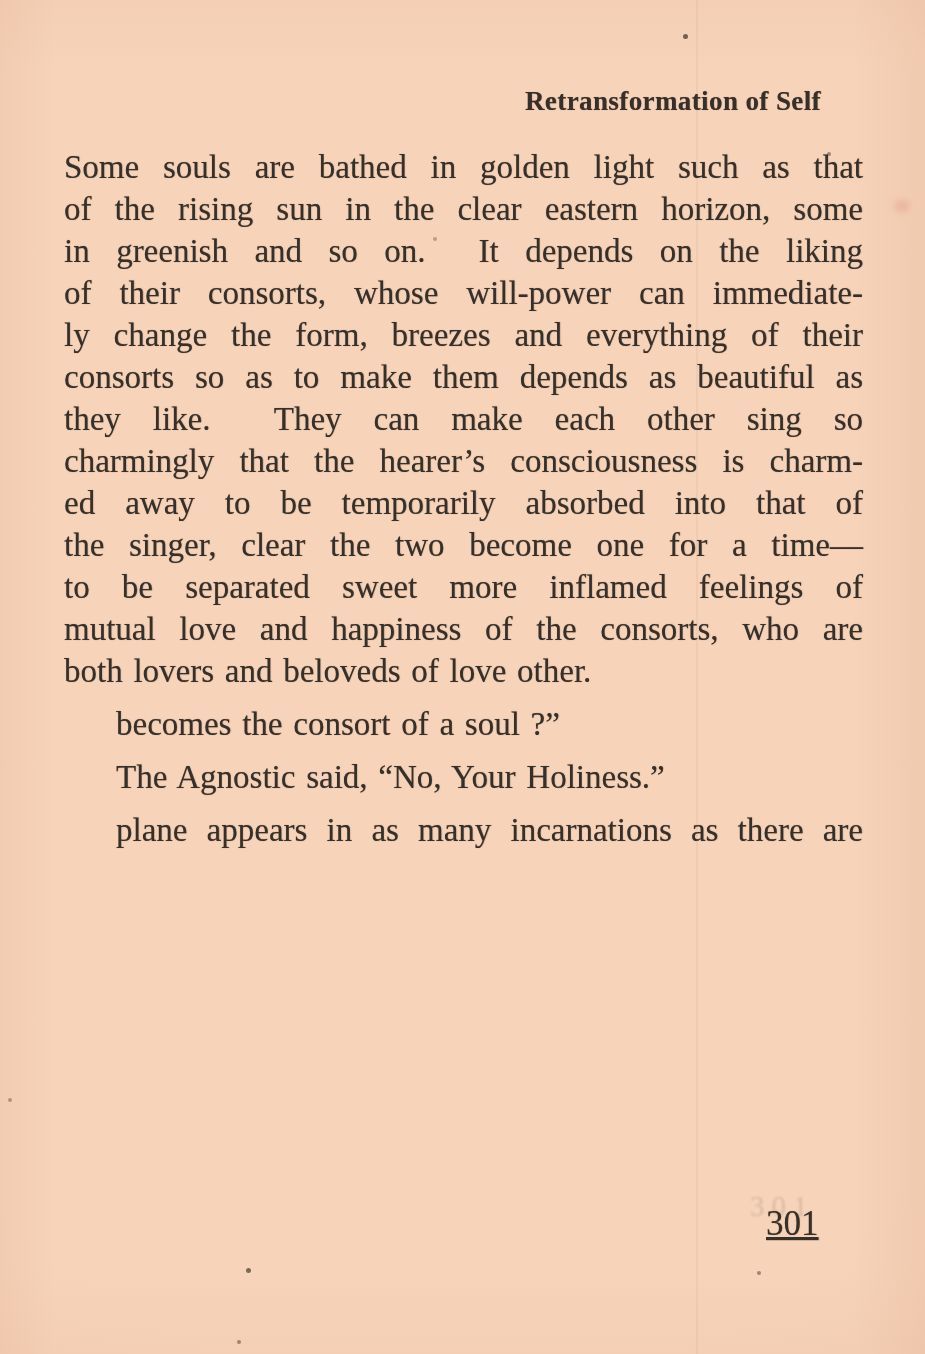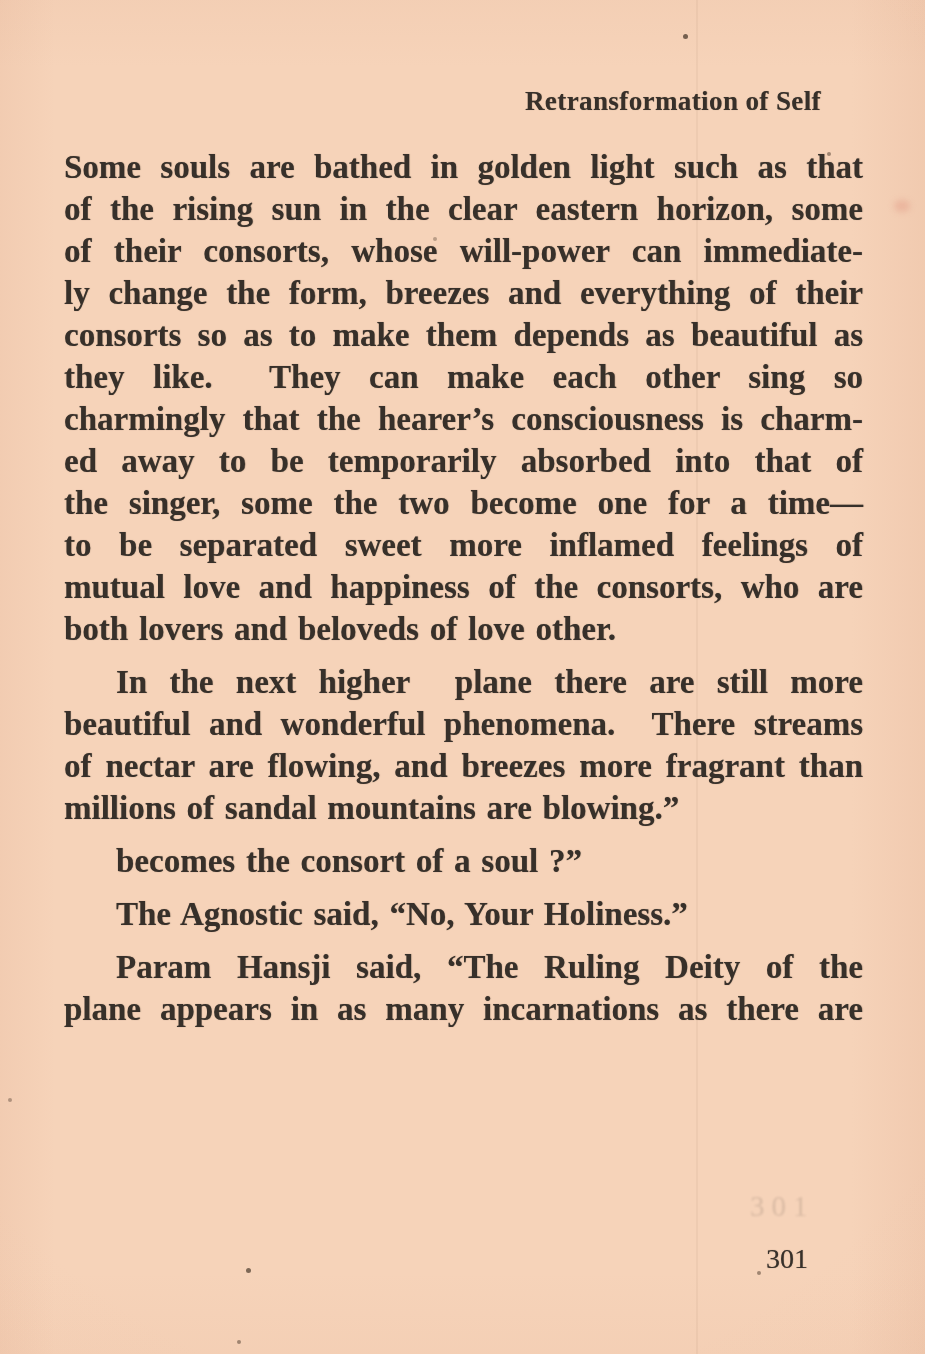--- a/index.html
+++ b/index.html
@@ -49,35 +49,36 @@
   .page-body {
     position: absolute;
     left: 64px;
     right: 62px;
     top: 146px;
     font-size: 33px;
     line-height: 42px;
     color: var(--ink, #37302a);
     text-shadow: 0.3px 0.4px 0.9px rgba(55,44,32,0.5);
   }
-  .para { margin-bottom: 11px; font-weight: bold; }
+  .para { margin-bottom: 11px; }
   .line {
     text-align: justify;
     text-align-last: left;
     word-spacing: 2.5px;
   }
   .line.j { text-align-last: justify; }
   .para.indent .line:first-child { text-indent: 52px; }
   .page-number {
     position: absolute;
-    top: 1243px;
+    top: 1204px;
     left: 766px;
-    font-size: 28px;
+    font-size: 35px;
     color: var(--ink, #37302a);
     text-shadow: 0.3px 0.4px 0.9px rgba(55,44,32,0.5);
+    text-decoration: underline;
   }
   .page-number-ghost {
     position: absolute;
     top: 1190px;
     left: 750px;
     font-size: 29px;
     letter-spacing: 7px;
     color: var(--ink, #37302a);
     opacity: 0.15;
     filter: blur(1.2px);
@@ -96,45 +97,39 @@
   <div class="paper-tone"></div>
   <div class="fold-line"></div>
   <div class="smudge"></div>
 
   <div class="running-head">Retransformation of Self</div>
 
   <div class="page-body">
       <div class="para">
         <div class="line j">Some souls are bathed in golden light such as that</div>
         <div class="line j">of the rising sun in the clear eastern horizon, some</div>
+        <div class="line j">in greenish and so on.&nbsp; It depends on the liking</div>
         <div class="line j">of their consorts, whose will-power can immediate-</div>
         <div class="line j">ly change the form, breezes and everything of their</div>
         <div class="line j">consorts so as to make them depends as beautiful as</div>
         <div class="line j">they like.&nbsp; They can make each other sing so</div>
         <div class="line j">charmingly that the hearer’s consciousness is charm-</div>
         <div class="line j">ed away to be temporarily absorbed into that of</div>
-        <div class="line j">the singer, some the two become one for a time—</div>
+        <div class="line j">the singer, clear the two become one for a time—</div>
         <div class="line j">to be separated sweet more inflamed feelings of</div>
         <div class="line j">mutual love and happiness of the consorts, who are</div>
         <div class="line">both lovers and beloveds of love other.</div>
-      </div>
-      <div class="para indent">
-        <div class="line j">In the next higher&nbsp; plane there are still more</div>
-        <div class="line j">beautiful and wonderful phenomena.&nbsp; There streams</div>
-        <div class="line j">of nectar are flowing, and breezes more fragrant than</div>
-        <div class="line">millions of sandal mountains are blowing.”</div>
       </div>
       <div class="para indent">
         <div class="line">becomes the consort of a soul ?”</div>
       </div>
       <div class="para indent">
         <div class="line">The Agnostic said, “No, Your Holiness.”</div>
       </div>
       <div class="para indent">
-        <div class="line j">Param Hansji said, “The Ruling Deity of the</div>
         <div class="line j">plane appears in as many incarnations as there are</div>
       </div>
     </div>
 
   <div class="page-number-ghost">301</div>
 
   <div class="page-number">301</div>
 <div class="speck" style="left: 683px; top: 34px; width: 5px; height: 5px; opacity: 0.75;"></div>
     <div class="speck" style="left: 827px; top: 152px; width: 4px; height: 4px; opacity: 0.5;"></div>
     <div class="speck" style="left: 433px; top: 237px; width: 4px; height: 4px; opacity: 0.35;"></div>

